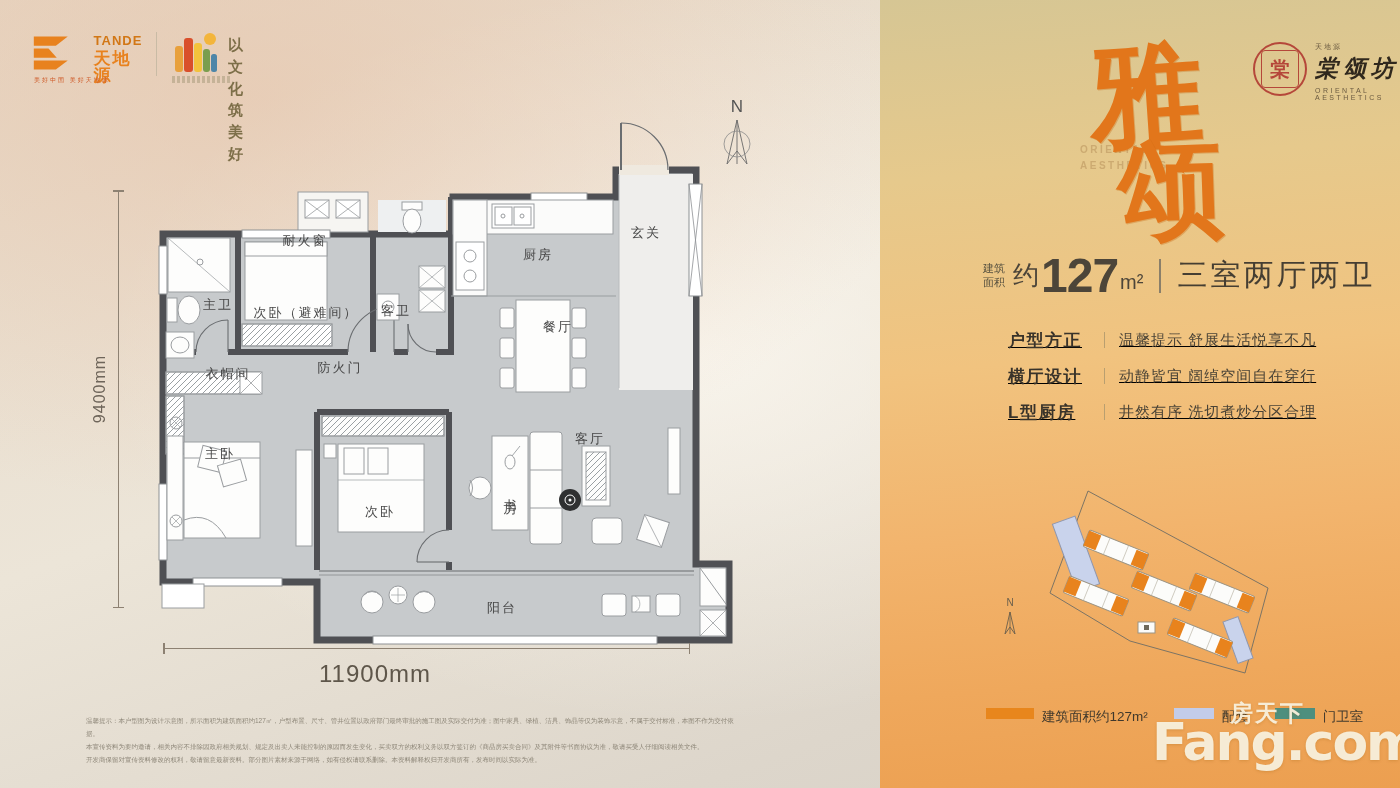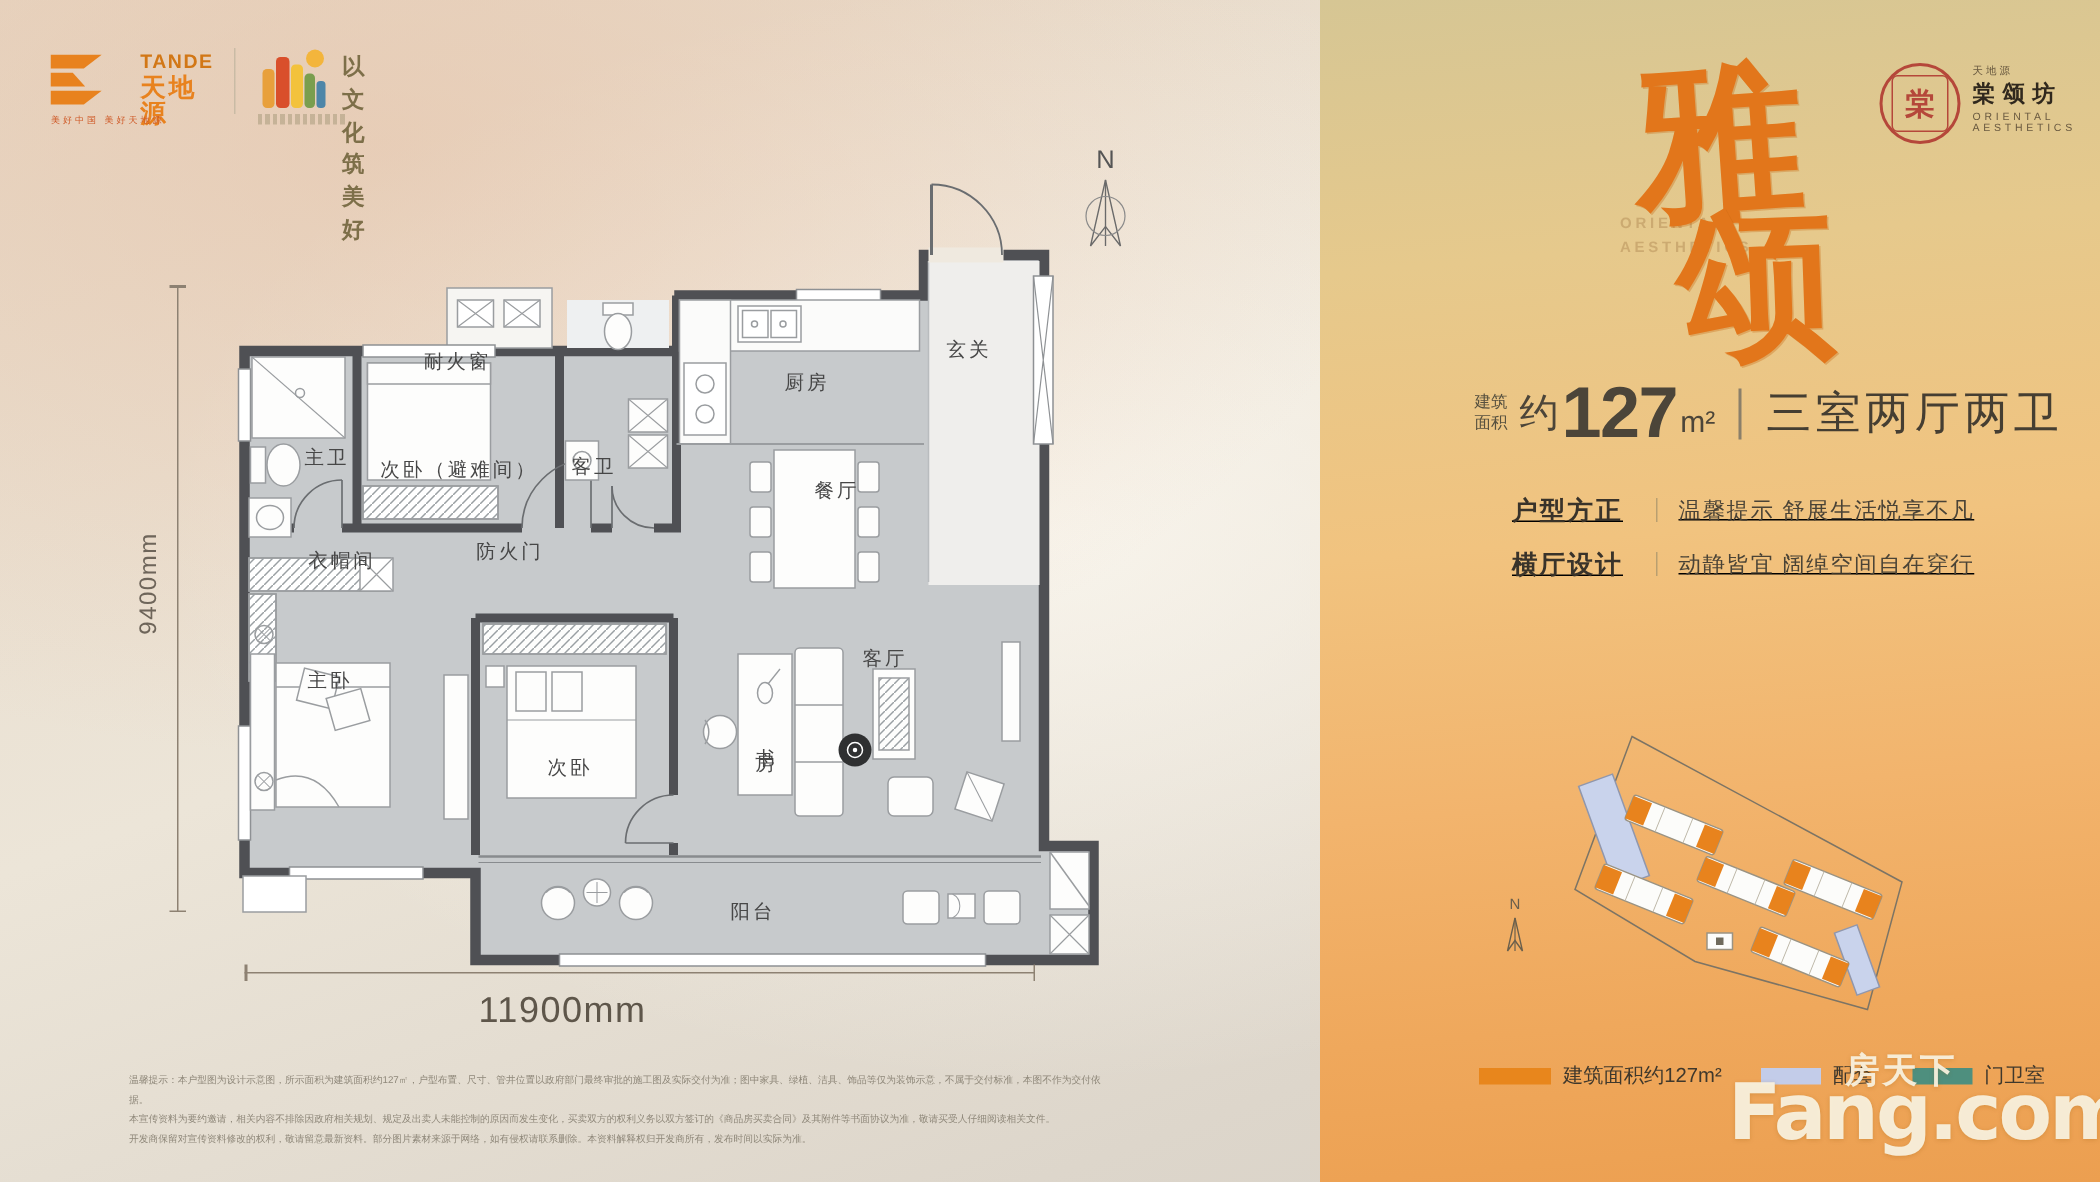--- a/index.html
+++ b/index.html
@@ -42,21 +42,21 @@
   .dim-h-label{position:absolute;left:280px;top:660px;width:190px;text-align:center;font-size:24px;color:#5e564a;letter-spacing:1px;}
   .disclaimer{position:absolute;left:86px;top:714px;width:648px;font-size:6.5px;line-height:2.0;color:#8f887a;}
   
   .brand{position:absolute;left:1253px;top:42px;display:flex;align-items:flex-start;}
   .seal{width:50px;height:50px;border:2.5px solid #b5473a;border-radius:50%;position:relative;flex:0 0 auto;}
   .seal::before{content:"";position:absolute;inset:6px;border:1.2px solid #b5473a;border-radius:4px;}
   .seal-char{position:absolute;inset:0;display:flex;align-items:center;justify-content:center;
     font-family:"DejaVu Serif",serif;font-size:20px;color:#b5473a;font-weight:bold;}
   .brand-col{margin-left:8px;}
   .brand-mini{font-size:7px;color:#6a5a40;letter-spacing:2px;}
-  .brand-name{font-family:"DejaVu Serif",serif;font-size:15px;font-weight:700;color:#30281d;letter-spacing:5px;margin-top:1px;}
+  .brand-name{font-family:"DejaVu Serif",serif;font-size:23px;font-weight:700;color:#30281d;letter-spacing:5px;margin-top:1px;font-style:italic;}
   .brand-sub{font-size:7px;color:#6a5a40;letter-spacing:2.5px;margin-top:3px;}
   .title-wm{position:absolute;left:1080px;top:142px;font-size:10px;font-weight:bold;letter-spacing:2.5px;
     color:rgba(173,132,80,.45);line-height:1.6;}
   .title-cal{position:absolute;left:1090px;top:42px;font-family:"DejaVu Serif",serif;font-weight:700;color:#e2761b;
     text-shadow:1px 1px 0 rgba(201,106,21,.35);}
   .title-cal .c1{font-size:112px;line-height:.92;transform:rotate(-4deg);}
   .title-cal .c2{font-size:106px;line-height:.92;margin:-4px 0 0 28px;transform:rotate(-2deg);}
   .area-row{position:absolute;left:983px;top:254px;display:flex;align-items:flex-end;color:#4c4539;}
   .area-prefix{font-size:11px;line-height:1.35;color:#56503f;margin-bottom:7px;}
   .area-approx{font-size:26px;margin:0 2px 4px 8px;}
@@ -64,21 +64,21 @@
   .area-unit{font-size:20px;margin:0 0 3px 2px;}
   .area-div{width:2px;height:34px;background:#8a7f6a;margin:0 16px 4px 16px;}
   .area-layout{font-size:30px;color:#453e32;letter-spacing:3px;margin-bottom:1px;}
   .features{position:absolute;left:1008px;top:322px;}
   .feature{display:flex;align-items:center;height:36px;text-decoration:underline;}
   .f-label{font-size:17px;font-weight:bold;color:#39332a;letter-spacing:1.5px;min-width:82px;}
   .f-sep{width:1px;height:16px;background:#b99f70;margin:0 14px;}
   .f-desc{font-size:15px;color:#4a4336;letter-spacing:1px;}
   .siteplan{position:absolute;left:998px;top:474px;width:300px;height:210px;}
   .legend{position:absolute;left:986px;top:708px;display:flex;align-items:center;}
-  .lg-item{display:flex;align-items:center;margin-right:26px;}
+  .lg-item{display:flex;margin-right:26px;}
   .lg-sw{height:11px;margin-right:8px;}
   .lg-sw.orange{width:48px;background:#e8861c;}
   .lg-sw.lavender{width:40px;background:#c3cce9;}
   .lg-sw.teal{width:40px;background:#4e8f7e;}
   .lg-label{font-size:13.5px;color:#3f382c;}
   .fang{position:absolute;left:1140px;top:696px;width:260px;color:rgba(248,240,221,.95);
     text-shadow:0 1px 3px rgba(150,90,10,.25);}
   .fang-cn{position:absolute;left:90px;top:2px;font-size:23px;font-weight:bold;letter-spacing:2px;}
   .fang-en{position:absolute;left:12px;top:16px;font-size:52px;font-weight:800;letter-spacing:-2px;
     font-family:"DejaVu Sans",sans-serif;}
@@ -382,20 +382,25 @@
   <div class="features">
     <div class="feature">
       <span class="f-label">户型方正</span>
       <span class="f-sep"></span>
       <span class="f-desc">温馨提示 舒展生活悦享不凡</span>
     </div>
     <div class="feature">
       <span class="f-label">横厅设计</span>
       <span class="f-sep"></span>
       <span class="f-desc">动静皆宜 阔绰空间自在穿行</span>
+    </div>
+    <div class="feature">
+      <span class="f-label">L型厨房</span>
+      <span class="f-sep"></span>
+      <span class="f-desc">井然有序 洗切煮炒分区合理</span>
     </div>
   </div>
 
   <svg class="siteplan" viewBox="0 0 300 210">
     <polygon points="90,17 270,114 247,199 132,167 52,119" fill="none" stroke="#7c7465" stroke-width="1"></polygon>
     <g transform="translate(78,80) rotate(-20)">
       <rect x="-12" y="-36" width="24" height="72" fill="#c9d3ec" stroke="#9097ad"></rect>
     </g>
     <g transform="translate(240,166) rotate(-20)">
       <rect x="-8" y="-22" width="16" height="44" fill="#c9d3ec" stroke="#9097ad"></rect>

